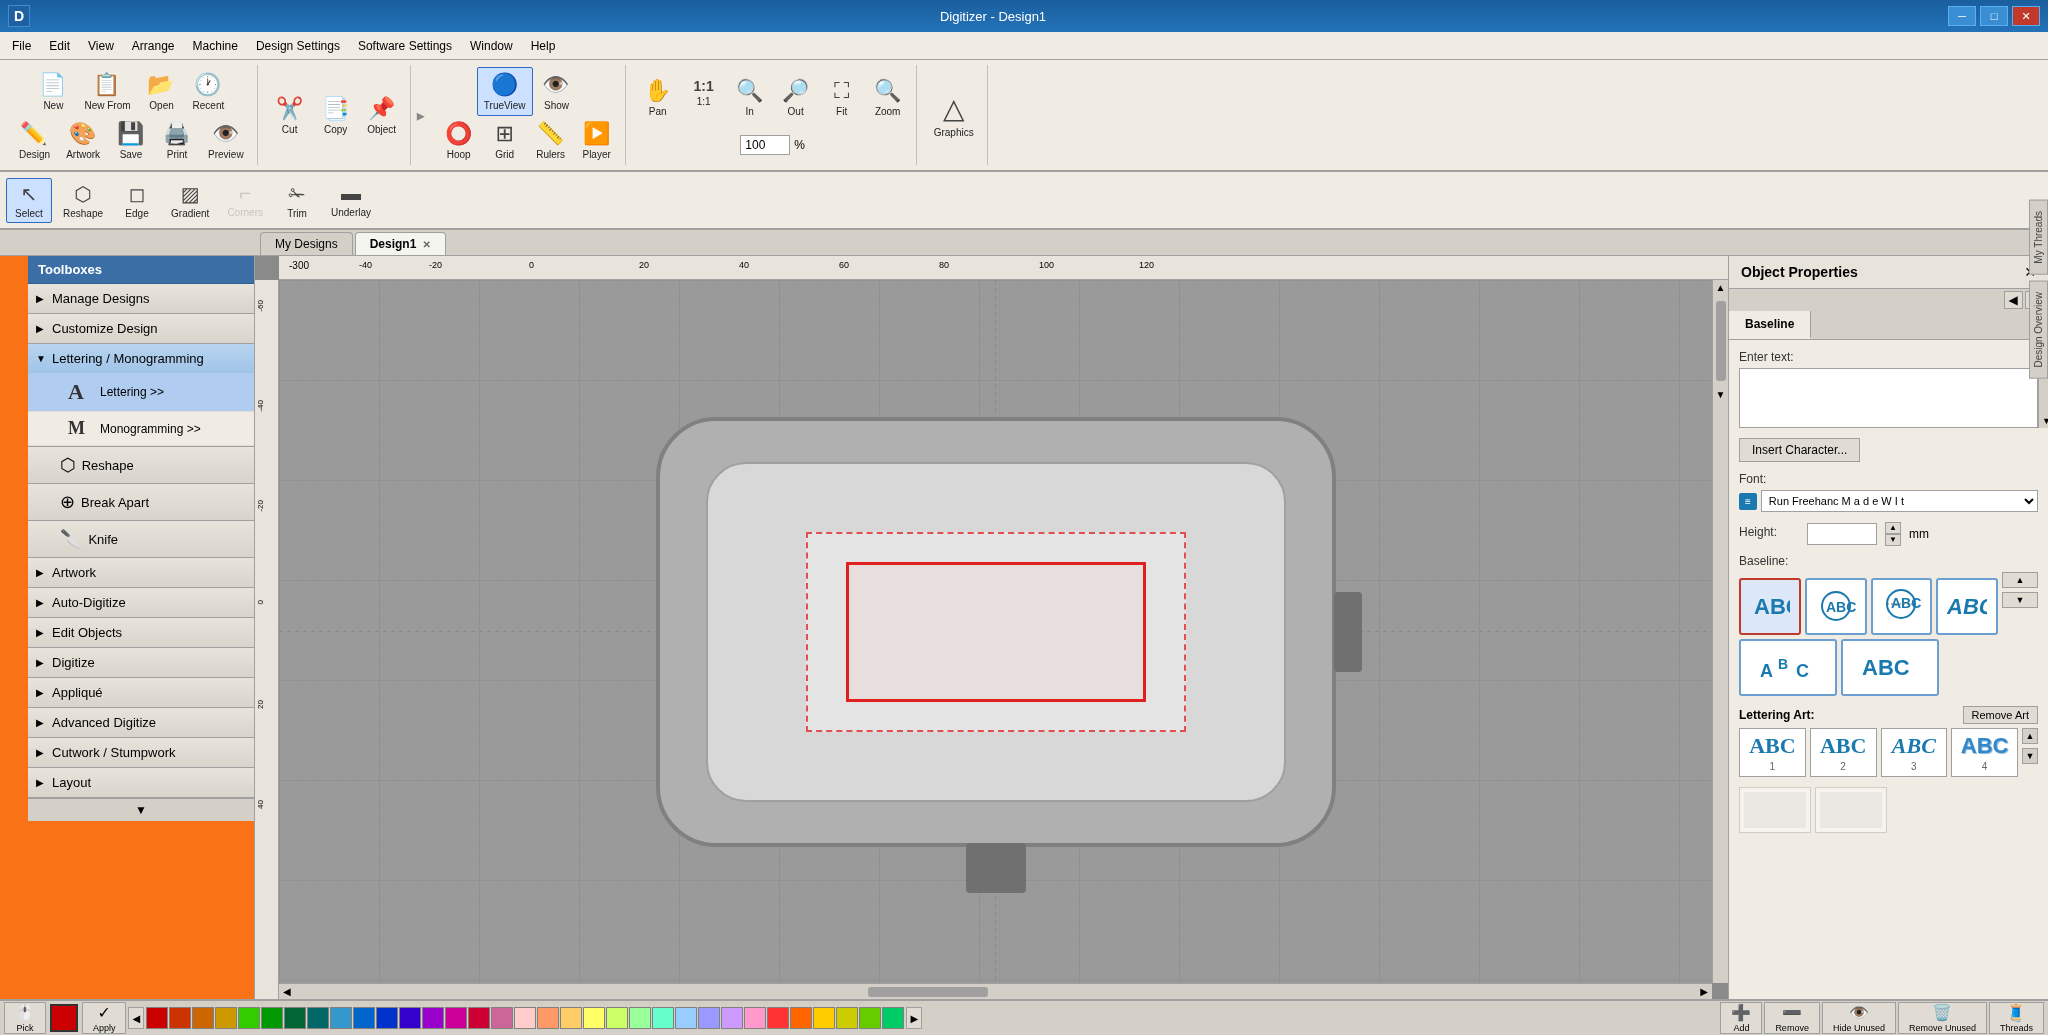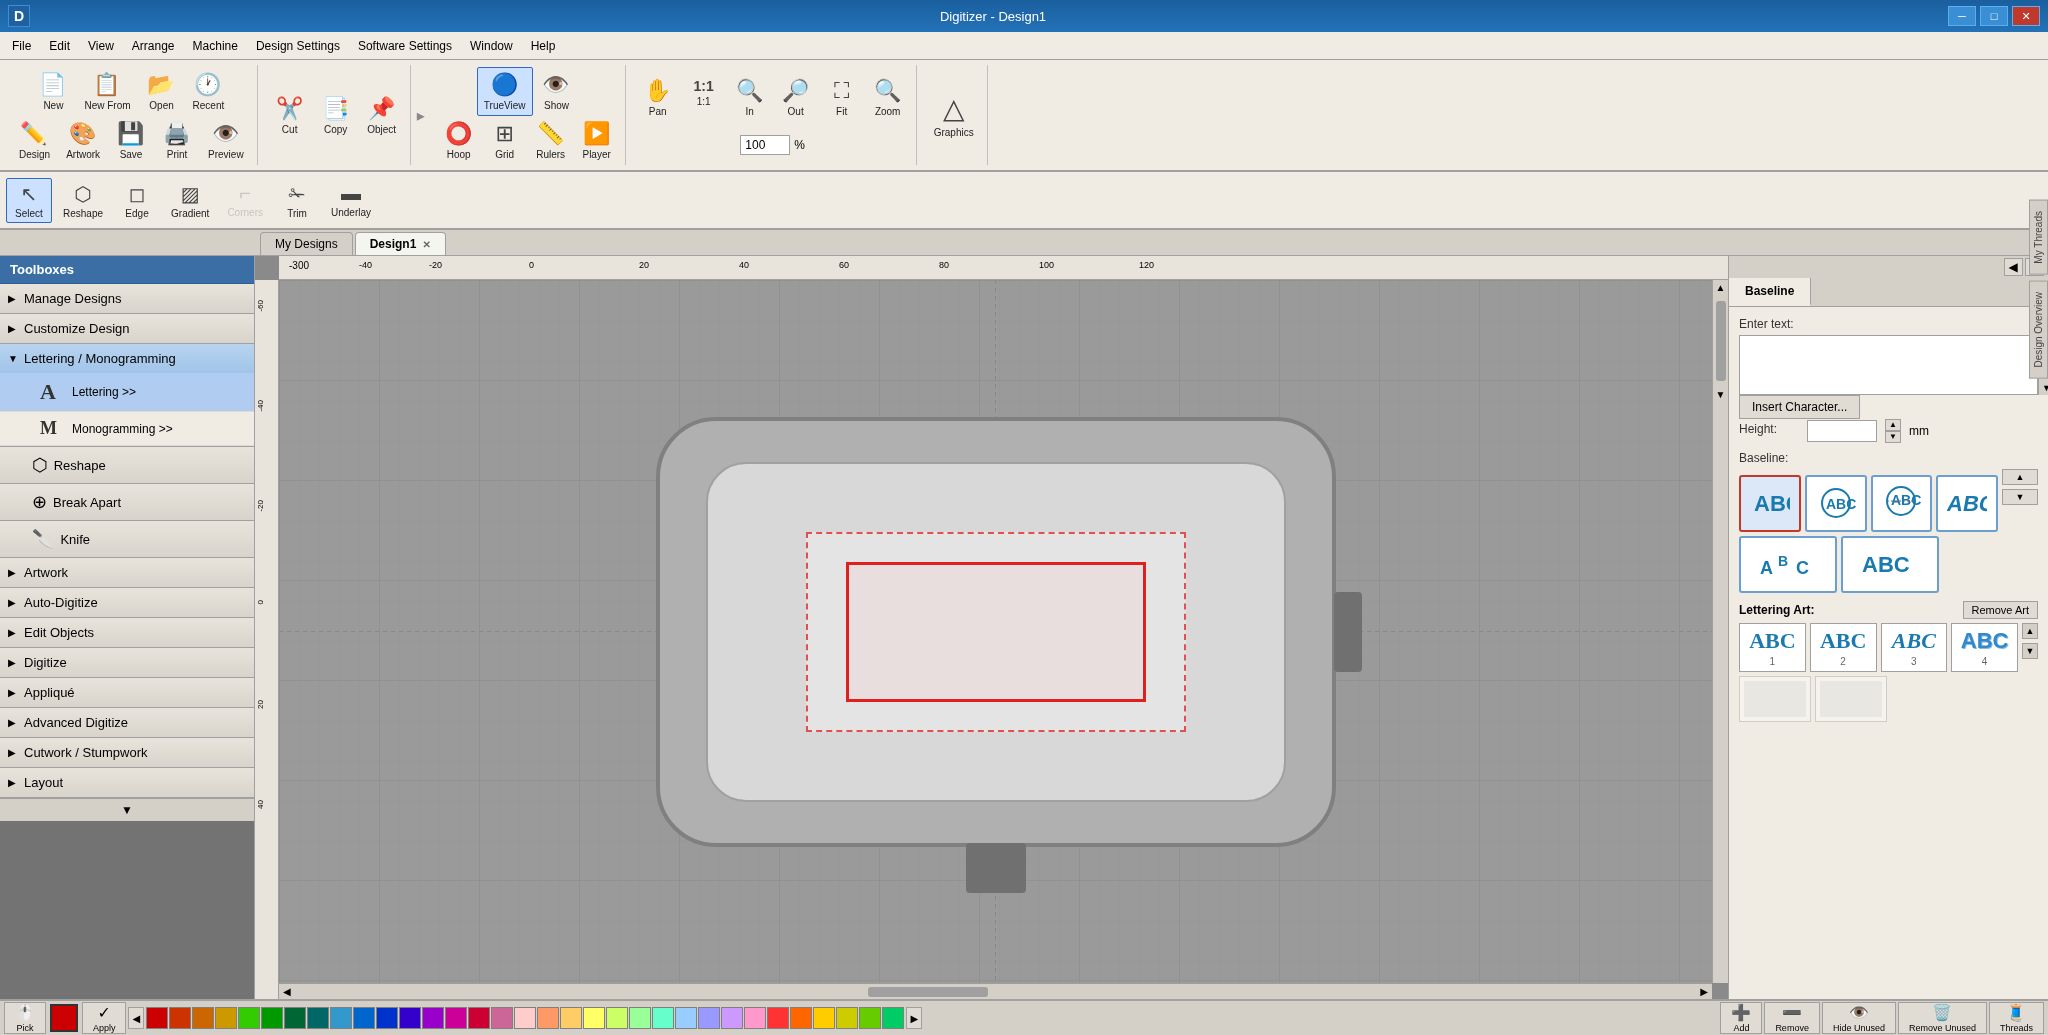--- a/index.html
+++ b/index.html
@@ -34,21 +34,21 @@
 
     
     #tabs { height: 26px; background: #d4d0c8; display: flex; align-items: flex-end; padding-left: 260px; border-bottom: 1px solid #a0a0a0; }
     .tab { padding: 4px 14px; background: #d4d0c8; border: 1px solid #a0a0a0; border-bottom: none; cursor: pointer; font-size: 12px; color: #000; display: flex; align-items: center; gap: 6px; margin-right: 2px; border-radius: 4px 4px 0 0; }
     .tab.active { background: #f5f5f0; font-weight: bold; }
     .tab .close { font-size: 10px; color: #666; cursor: pointer; }
 
     
     #body { display: flex; height: calc(1035px - 32px - 28px - 112px - 58px - 26px - 36px); }
     
-    #toolboxes { width: 255px; background: #737373; border-right: 1px solid #a0a0a0; overflow-y: auto; overflow-x: hidden; }
+    #toolboxes { width: 255px; background: #f97316; border-right: 1px solid #a0a0a0; overflow-y: auto; overflow-x: hidden; padding-left: 28px; }
     #toolboxes-title { padding: 6px 10px; background: #3a6ea5; color: white; font-weight: bold; font-size: 13px; border-bottom: 1px solid #2a5e95; }
     .tb-section { border-bottom: 1px solid #a0a0a0; }
     .tb-section-header { padding: 7px 10px 7px 24px; background: linear-gradient(to bottom, #e8e4dc, #d8d4cc); cursor: pointer; font-size: 13px; color: #000; display: flex; align-items: center; gap: 6px; position: relative; }
     .tb-section-header.active { background: linear-gradient(to bottom, #b8d4f0, #a0c4e8); }
     .tb-section-header .arrow { position: absolute; left: 8px; font-size: 10px; }
     .tb-section-items { background: #f0ece4; }
     .tb-section-item { padding: 6px 10px 6px 40px; cursor: pointer; font-size: 12px; display: flex; align-items: center; gap: 8px; color: #000; border-bottom: 1px solid #e0dcd4; }
     .tb-section-item.selected { background: #b0ccf0; }
     .tb-section-item .item-icon { font-size: 18px; color: #555; min-width: 24px; }
 
@@ -74,21 +74,21 @@
     #vscroll .scroll-thumb { width: 10px; height: 80px; margin: 40% auto; }
 
     
     #obj-props { width: 320px; background: #d4d0c8; border-left: 1px solid #a0a0a0; display: flex; flex-direction: column; }
     #obj-props-header { padding: 8px 12px; background: #e8e4dc; border-bottom: 1px solid #a0a0a0; display: flex; justify-content: space-between; align-items: center; }
     #obj-props-header .title { font-size: 14px; font-weight: bold; }
     #obj-props-tabs { display: flex; background: #d4d0c8; border-bottom: 1px solid #a0a0a0; }
     .op-tab { padding: 6px 16px; cursor: pointer; font-size: 12px; background: #d4d0c8; border-right: 1px solid #a0a0a0; }
     .op-tab.active { background: #f0ece4; border-bottom: 2px solid #f0ece4; font-weight: bold; }
     #obj-props-content { flex: 1; overflow-y: auto; padding: 10px; background: #f0ece4; }
-    .prop-row { }
+    .prop-row { margin-bottom: 10px; }
     .prop-label { font-size: 12px; margin-bottom: 4px; color: #333; }
     .prop-textarea { width: 100%; height: 60px; padding: 4px 6px; border: 1px solid #a0a0a0; background: white; font-size: 12px; resize: none; }
     .prop-btn { padding: 4px 12px; background: #e0dcd4; border: 1px solid #a0a0a0; cursor: pointer; font-size: 12px; }
     .prop-select { width: 100%; padding: 3px; border: 1px solid #a0a0a0; background: white; font-size: 11px; }
     .prop-row-inline { display: flex; align-items: center; gap: 8px; margin-bottom: 8px; }
     .prop-row-inline label { font-size: 12px; min-width: 60px; }
     .prop-row-inline input { width: 80px; padding: 3px 6px; border: 1px solid #a0a0a0; font-size: 12px; }
     
     .baseline-grid { display: grid; grid-template-columns: repeat(4, 1fr); gap: 6px; margin-top: 6px; }
     .baseline-btn { background: white; border: 2px solid #6a9fd0; padding: 6px; text-align: center; cursor: pointer; font-size: 20px; color: #1a7ab0; font-weight: bold; border-radius: 3px; }
@@ -503,20 +503,24 @@
     </div>
 
     <div id="vscroll">
       <span style="font-size:10px; cursor:pointer; display:block; text-align:center; padding:2px;">▲</span>
       <div class="scroll-thumb"></div>
       <span style="font-size:10px; cursor:pointer; display:block; text-align:center; padding:2px; margin-top:auto;">▼</span>
     </div>
   </div>
 
   <div id="obj-props">
+    <div id="obj-props-header">
+      <span class="title">Object Properties</span>
+      <span style="cursor:pointer; font-size:14px;">✕</span>
+    </div>
 
     <div style="display:flex; justify-content:flex-end; padding:2px 4px; background:#d4d0c8; gap:2px;">
       <span style="cursor:pointer; font-size:12px; padding:1px 4px; background:#e0dcd4; border:1px solid #a0a0a0;">◀</span>
       <span style="cursor:pointer; font-size:12px; padding:1px 4px; background:#e0dcd4; border:1px solid #a0a0a0;">▶</span>
     </div>
 
     <div id="obj-props-tabs">
       <div class="op-tab active">Baseline</div>
     </div>
 
@@ -530,20 +534,29 @@
             <span style="font-size:9px; cursor:pointer; padding:2px; text-align:center;">▲</span>
             <span style="font-size:9px; cursor:pointer; padding:2px; text-align:center; margin-top:auto;">▼</span>
           </div>
         </div>
       </div>
 
       <div class="prop-row">
         <button class="prop-btn">Insert Character...</button>
       </div>
 
+      <div class="prop-row">
+        <div class="prop-label">Font:</div>
+        <div style="display:flex; align-items:center; gap:4px;">
+          <span style="background:#1a7ab0; color:white; padding:3px 6px; font-size:10px; border-radius:2px;">≡</span>
+          <select class="prop-select">
+            <option>Run Freehanc  M a d e  W I t</option>
+          </select>
+        </div>
+      </div>
 
       <div class="prop-row-inline">
         <label class="prop-label">Height:</label>
         <input type="text" style="width: 70px; padding: 3px 6px; border: 1px solid rgb(160, 160, 160); font-size: 12px;">
         <div style="display:flex; flex-direction:column; gap:0px;">
           <span style="cursor:pointer; font-size:8px; padding:1px 3px; background:#e0dcd4; border:1px solid #a0a0a0; line-height:1;">▲</span>
           <span style="cursor:pointer; font-size:8px; padding:1px 3px; background:#e0dcd4; border:1px solid #a0a0a0; line-height:1;">▼</span>
         </div>
         <span style="font-size:12px;">mm</span>
       </div>

